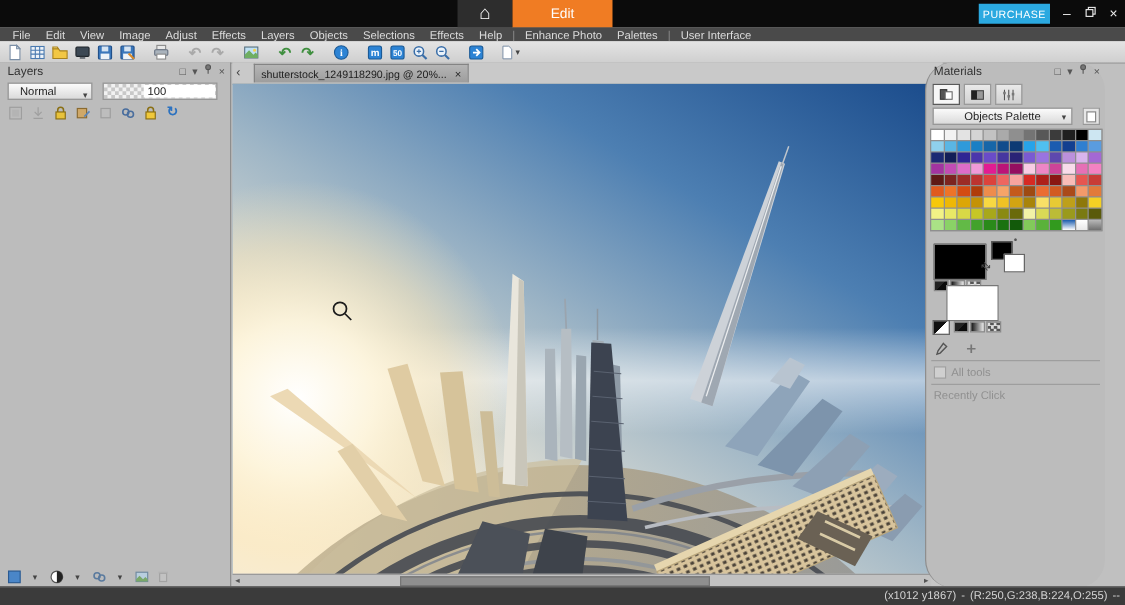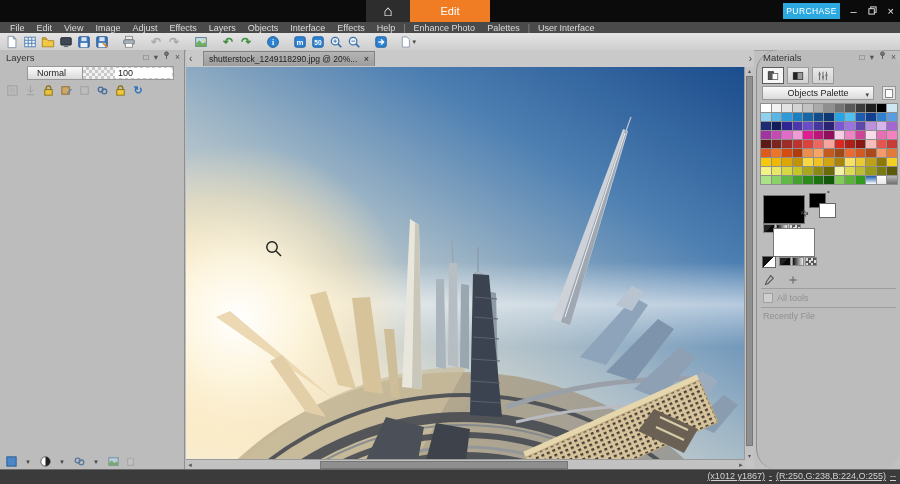--- a/index.html
+++ b/index.html
@@ -32,21 +32,21 @@
   .caret{font-size:7px;color:#444;}
   
   .panel{position:absolute;top:50px;bottom:14px;background:#bcbcbc;}
   .pal-header{position:relative;height:15px;}
   .pal-title{position:absolute;left:6px;top:2px;font-size:9.5px;color:#333;}
   .pal-ctrls{position:absolute;right:4px;top:1px;display:flex;gap:5px;align-items:center;color:#555;font-size:8.5px;}
   .pal-ctrls svg{width:7px;height:9px;}
   
   #layers-panel{left:0;width:184px;border-right:1px solid #8e8e8e;}
   .blend-dd{position:absolute;left:6px;top:16px;width:68px;height:14px;background:linear-gradient(#fbfbfb,#dadada);
-            border:1px solid #979797;font-size:9px;color:#222;line-height:13px;padding-left:9px;box-sizing:border-box;margin-left:21px;}
+            border:1px solid #979797;font-size:9px;color:#222;line-height:13px;padding-left:9px;box-sizing:border-box;}
   .blend-dd .caret{position:absolute;right:3px;top:3px;}
   .opacity{position:absolute;left:82px;top:16px;width:92px;height:14px;border:1px solid #979797;box-sizing:border-box;
            background:conic-gradient(#c8c8c8 25%,#f2f2f2 0 50%,#c8c8c8 0 75%,#f2f2f2 0) 0 0/6px 6px;}
   .opacity .val{position:absolute;right:1px;top:1px;bottom:1px;width:54px;background:#fff;font-size:9px;
                 line-height:11px;padding-left:3px;color:#222;}
   .layer-toolbar{position:absolute;top:33px;left:5px;height:14px;display:flex;gap:4px;align-items:center;}
   .lbtn{width:14px;height:13px;display:flex;align-items:center;justify-content:center;}
   .lbtn svg{width:13px;height:13px;display:block;}
   .lbtn .g{font-size:11px;line-height:11px;font-weight:bold;}
   .layer-list{position:absolute;top:48px;left:2px;right:2px;bottom:18px;background:#c6c6c6;border:1px solid #9a9a9a;}
@@ -71,21 +71,21 @@
   .tab-close{margin-left:auto;font-size:9px;color:#222;}
   .viewport{position:absolute;top:17px;left:0;right:9px;bottom:10px;overflow:hidden;background:#9db6c6;}
   .viewport svg{width:100%;height:100%;display:block;}
   .vscroll{position:absolute;right:0;top:17px;width:9px;bottom:10px;background:#c2c2c2;border-left:1px solid #9a9a9a;}
   .vthumb{position:absolute;left:1px;right:1px;top:9px;bottom:14px;background:#8f8f8f;border:1px solid #767676;}
   .varrow{position:absolute;left:0;right:0;height:8px;font-size:6px;text-align:center;color:#555;line-height:8px;}
   .hscroll{position:absolute;left:0;right:9px;bottom:0;height:10px;background:#c2c2c2;border-top:1px solid #9a9a9a;}
   .hthumb{position:absolute;top:1px;bottom:1px;left:24%;width:44%;background:#8f8f8f;border:1px solid #767676;}
   .harrow{position:absolute;top:0;bottom:0;width:8px;font-size:6px;text-align:center;color:#555;line-height:10px;}
   
-  #materials-panel{right:0;width:143px;border-left:1px solid #8e8e8e;border-radius:22px;}
+  #materials-panel{right:16px;width:143px;border-left:1px solid #8e8e8e;border-radius:22px;}
   .mat-tabs{position:absolute;top:17px;left:5px;display:flex;gap:3px;}
   .mat-tab{width:20px;height:15px;border:1px solid #9a9a9a;background:linear-gradient(#e9e9e9,#d2d2d2);
            display:flex;align-items:center;justify-content:center;}
   .mat-tab.sel{background:#f6f6f6;border-color:#5a5a5a;}
   .mat-tab svg{width:12px;height:12px;}
   .pal-select{position:absolute;top:36px;left:5px;width:112px;height:14px;border:1px solid #979797;box-sizing:border-box;
               background:linear-gradient(#fbfbfb,#dadada);font-size:9px;color:#222;text-align:center;line-height:12px;}
   .pal-select .caret{position:absolute;right:4px;top:2px;}
   .pal-frame-btn{position:absolute;top:36px;right:4px;width:14px;height:14px;border:1px solid #979797;
                  box-sizing:border-box;background:#e6e6e6;}
@@ -109,21 +109,21 @@
   .mat-actions{position:absolute;left:6px;top:222px;display:flex;gap:12px;}
   .mat-actions svg{width:12px;height:12px;}
   .hrule{position:absolute;left:4px;right:4px;height:1px;background:#9e9e9e;}
   .all-tools{position:absolute;left:6px;top:243px;display:flex;gap:4px;align-items:center;font-size:9px;color:#909090;}
   .chk{width:8px;height:8px;border:1px solid #a0a0a0;background:#cfcfcf;}
   .recent{position:absolute;left:6px;top:261px;font-size:9px;color:#909090;}
   
   #statusbar{position:absolute;left:0;right:0;bottom:0;height:14px;background:#3b3b3b;border-top:1px solid #6a6a6a;
              color:#d2d2d2;font-size:9px;line-height:13px;white-space:nowrap;}
   .status-left{position:absolute;left:4px;top:0;}
-  .status-right{position:absolute;right:4px;top:0;display:flex;gap:4px;text-decoration:underline;}
+  .status-right{position:absolute;right:4px;top:0;display:flex;gap:4px;}
 </style>
 </head>
 <body>
 
 <div id="titlebar">
   <div class="home-tab">
     <span>⌂</span>
   </div>
   <div class="edit-tab">
     <span>Edit</span>
@@ -141,21 +141,21 @@
 
 <div id="menubar">
     <span class="menu-item">File</span>
     <span class="menu-item">Edit</span>
     <span class="menu-item">View</span>
     <span class="menu-item">Image</span>
     <span class="menu-item">Adjust</span>
     <span class="menu-item">Effects</span>
     <span class="menu-item">Layers</span>
     <span class="menu-item">Objects</span>
-    <span class="menu-item">Interface</span>
+    <span class="menu-item">Selections</span>
     <span class="menu-item">Effects</span>
     <span class="menu-item">Help</span>
     <span class="menu-sep">|</span>
     <span class="menu-item">Enhance Photo</span>
     <span class="menu-item">Palettes</span>
     <span class="menu-sep">|</span>
     <span class="menu-item">User Interface</span>
   </div>
 
 <div id="toolbar">
@@ -681,21 +681,21 @@
     <span><svg viewBox="0 0 14 14">
           <path d="M7 3v8M3 7h8" stroke="#777" stroke-width="1.6" fill="none"></path>
         </svg></span>
   </div>
   <div class="hrule" style="top:238px;"></div>
   <div class="all-tools">
     <div class="chk"></div>
     <span>All tools</span>
   </div>
   <div class="hrule" style="top:257px;"></div>
-  <div class="recent">Recently File</div>
+  <div class="recent">Recently Click</div>
 </div>
 
 <div id="statusbar">
   <span class="status-right">
     <span>(x1012 y1867)</span>
     <span>-</span>
     <span>(R:250,G:238,B:224,O:255)</span>
     <span>--</span>
   </span>
 </div>

